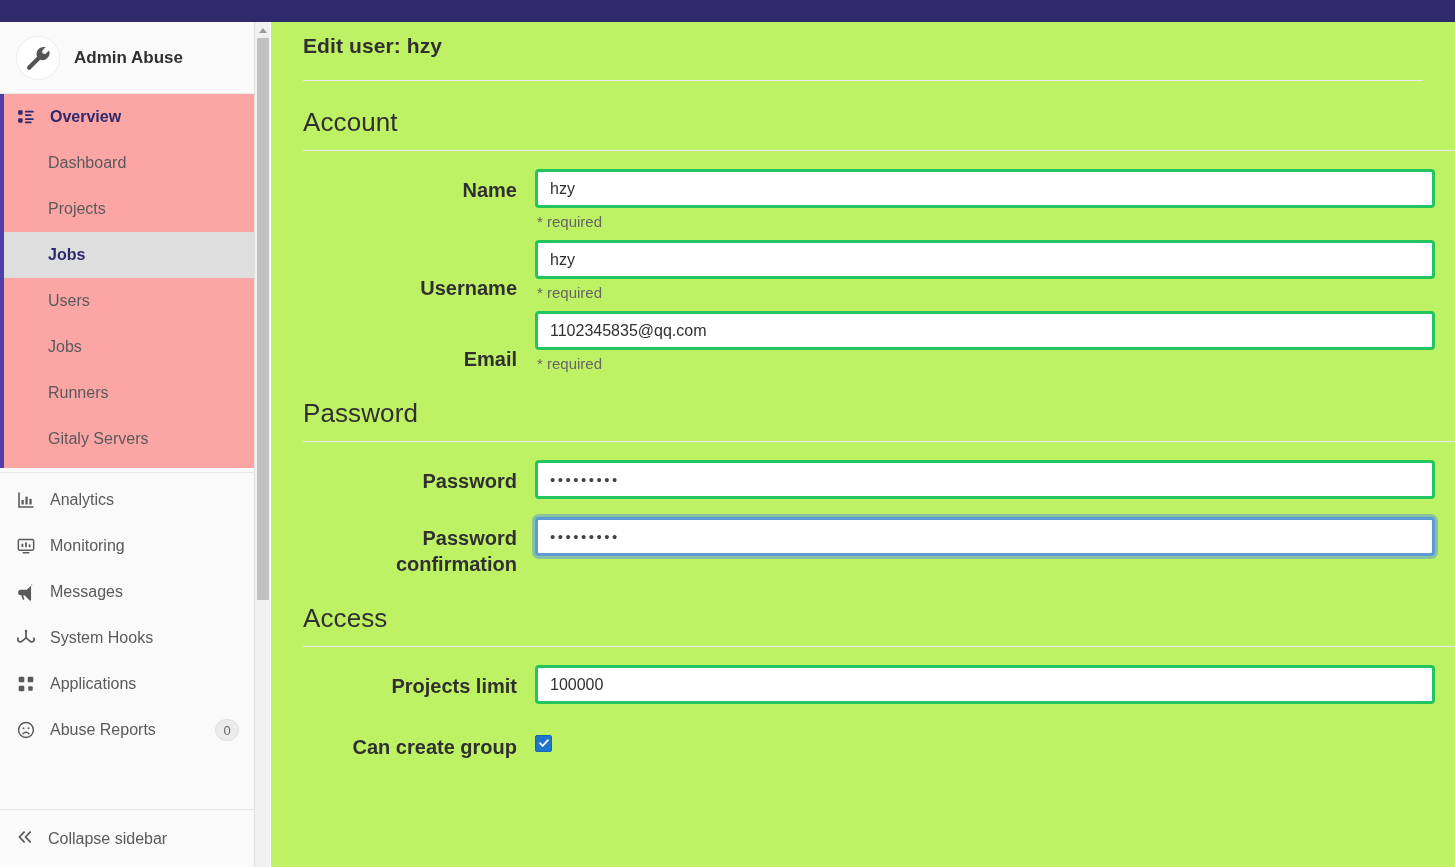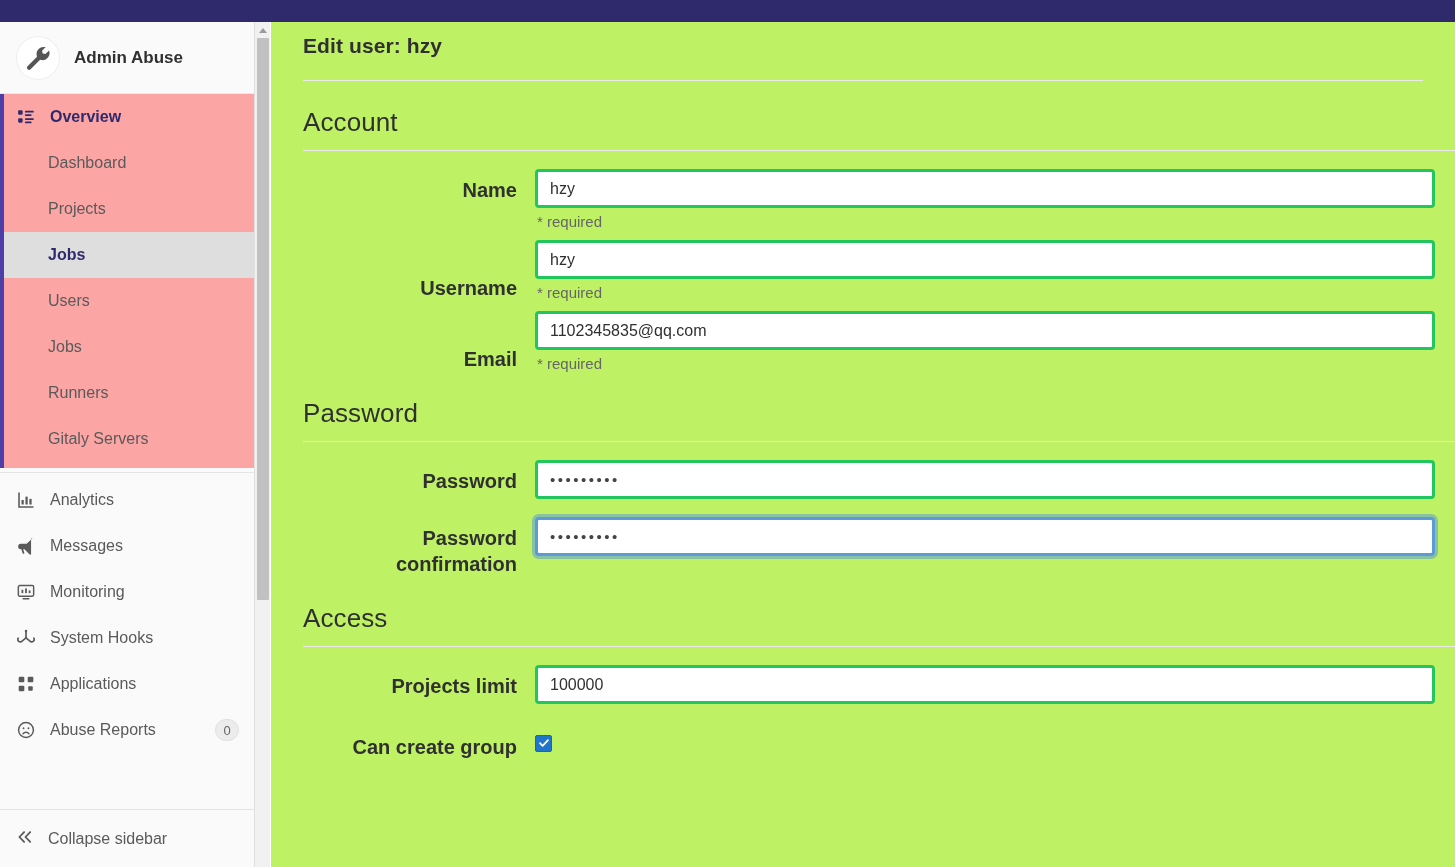--- a/index.html
+++ b/index.html
@@ -291,42 +291,42 @@
         <rect x="4" y="8" width="2" height="4" fill="#5a5a5a" stroke="none"></rect>
         <rect x="7.5" y="5" width="2" height="7" fill="#5a5a5a" stroke="none"></rect>
         <rect x="11" y="7" width="2" height="5" fill="#5a5a5a" stroke="none"></rect>
       </svg>
     </span>
     <span>Analytics</span>
   </div>
 
   <div class="menu-item">
     <span class="mi-icon">
-      <svg width="18" height="18" viewBox="0 0 16 16" fill="#5a5a5a">
-        <path d="M14.3 1.4a.7.7 0 00-1 .1L8.6 6.1H3.4A2.4 2.4 0 001 8.5a2.4 2.4 0 002.4 2.4h.4l1.2 3.5a.8.8 0 001.5-.5l-1-3h1.1l4.7 4.6a.7.7 0 001.2-.5V2a.7.7 0 00-.2-.6z"></path>
-      </svg>
-    </span>
-    <span>Messages</span>
-  </div>
-
-  <div class="menu-item">
-    <span class="mi-icon">
       <svg width="18" height="18" viewBox="0 0 16 16" fill="none" stroke="#5a5a5a" stroke-width="1.3">
         <rect x="1.2" y="2.3" width="13.6" height="9.4" rx="1.2"></rect>
         <path d="M5.5 14h5" stroke-linecap="round"></path>
         <rect x="4" y="6" width="1.6" height="3" fill="#5a5a5a" stroke="none"></rect>
         <rect x="7.2" y="4.8" width="1.6" height="4.2" fill="#5a5a5a" stroke="none"></rect>
         <rect x="10.4" y="6.6" width="1.6" height="2.4" fill="#5a5a5a" stroke="none"></rect>
       </svg>
     </span>
     <span>Monitoring</span>
   </div>
 
   <div class="menu-item">
     <span class="mi-icon">
+      <svg width="18" height="18" viewBox="0 0 16 16" fill="#5a5a5a">
+        <path d="M14.3 1.4a.7.7 0 00-1 .1L8.6 6.1H3.4A2.4 2.4 0 001 8.5a2.4 2.4 0 002.4 2.4h.4l1.2 3.5a.8.8 0 001.5-.5l-1-3h1.1l4.7 4.6a.7.7 0 001.2-.5V2a.7.7 0 00-.2-.6z"></path>
+      </svg>
+    </span>
+    <span>Messages</span>
+  </div>
+
+  <div class="menu-item">
+    <span class="mi-icon">
       <svg width="18" height="18" viewBox="0 0 16 16" fill="none" stroke="#5a5a5a" stroke-width="1.5" stroke-linecap="round">
         <path d="M8 1.6v6.2"></path>
         <path d="M8 7.8l-4 3.4a2.2 2.2 0 01-3-3"></path>
         <path d="M8 7.8l4 3.4a2.2 2.2 0 003-3"></path>
         <circle cx="8" cy="1.8" r="1.1" fill="#5a5a5a" stroke="none"></circle>
       </svg>
     </span>
     <span>System Hooks</span>
   </div>
 

